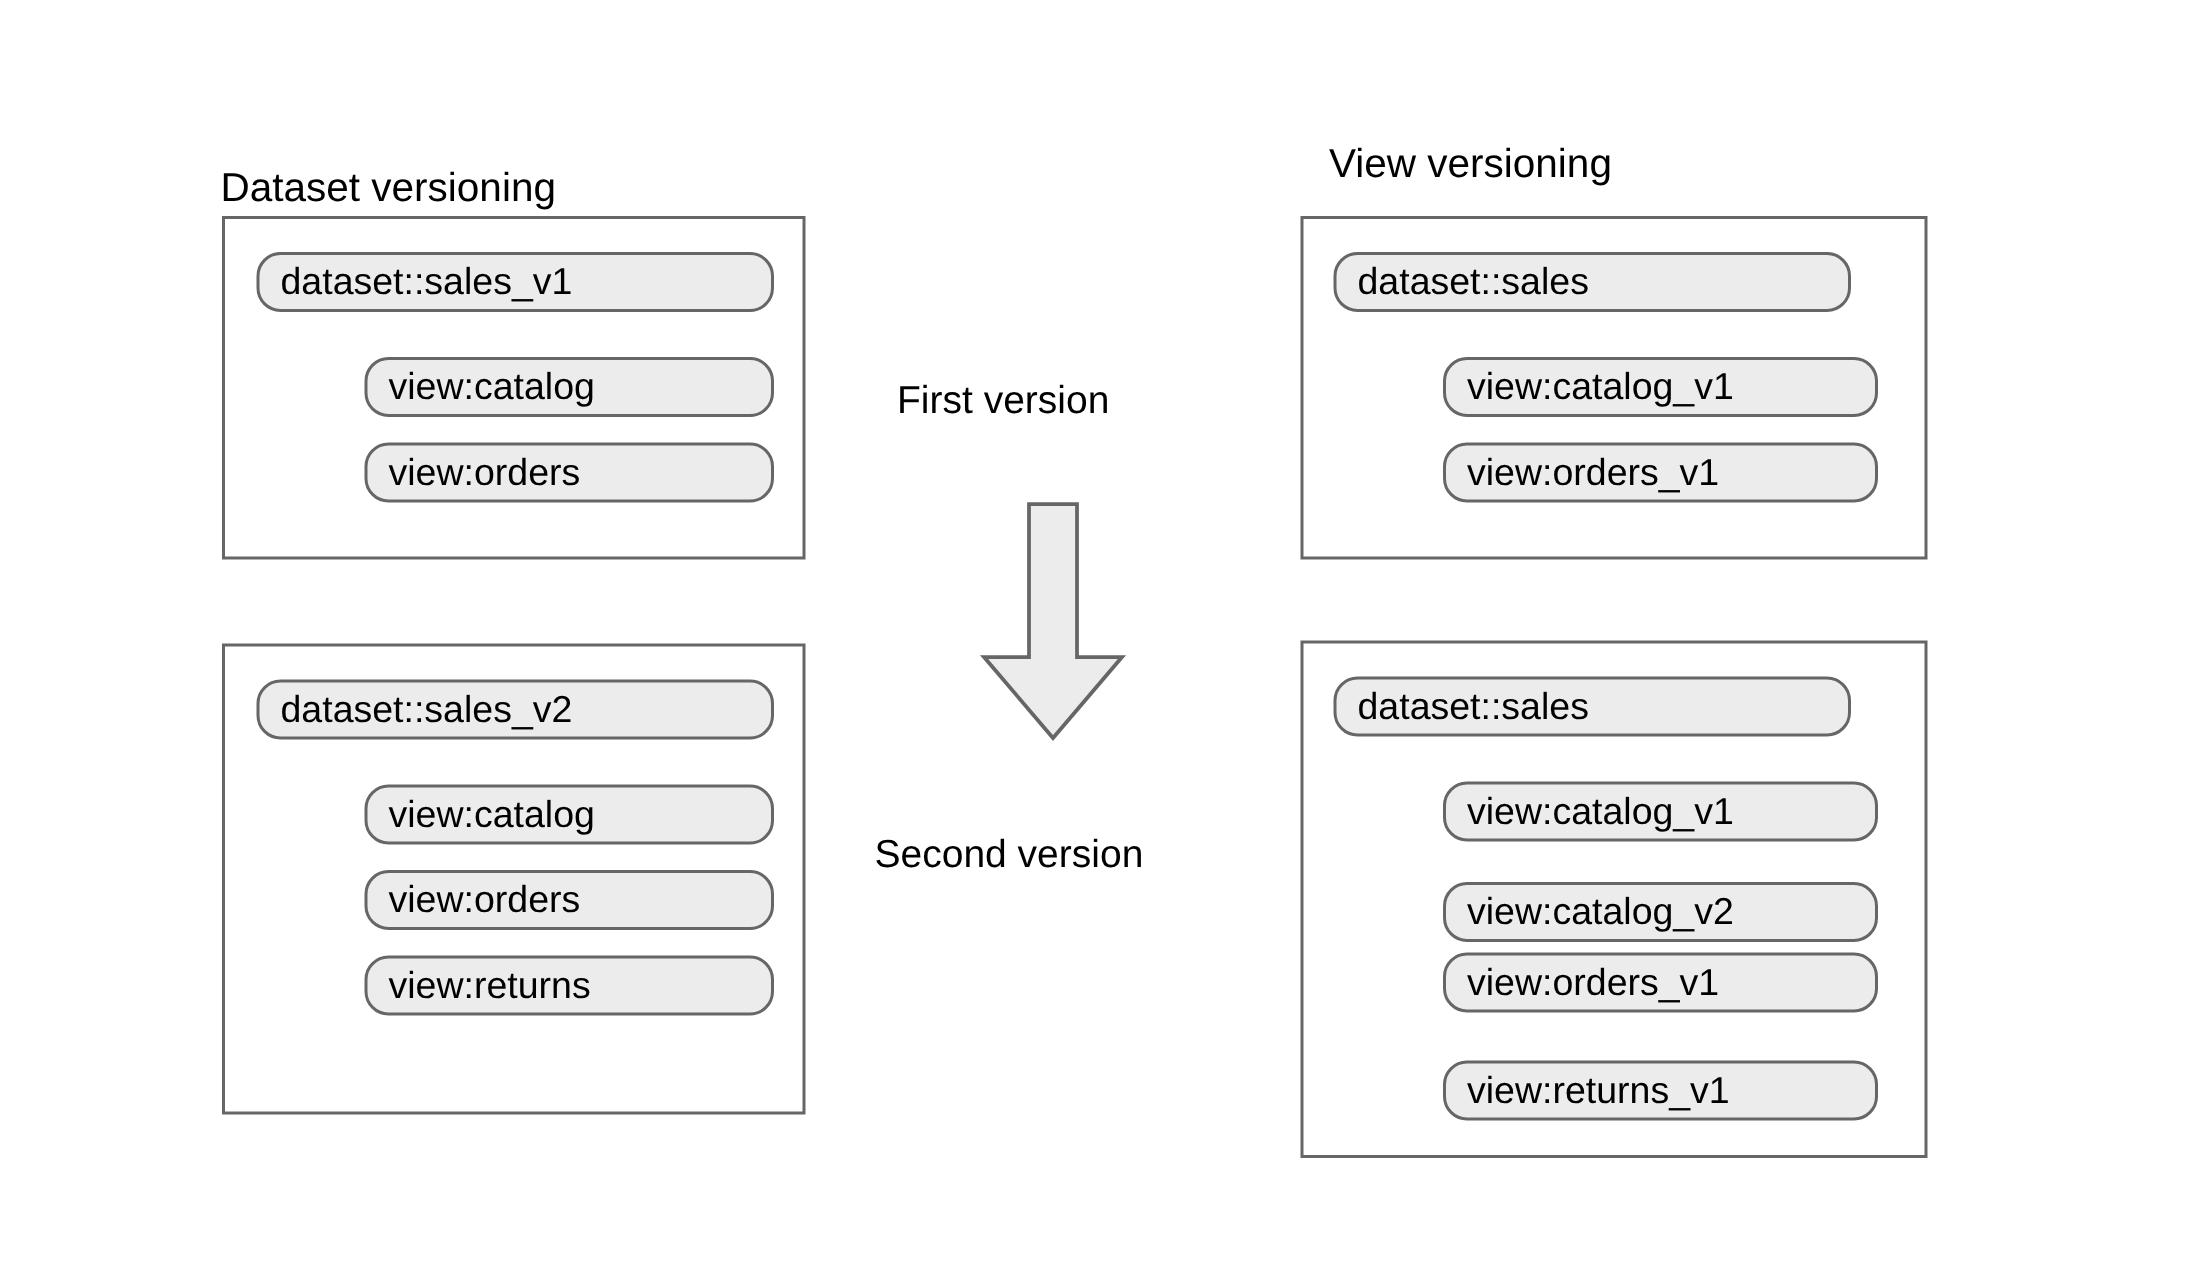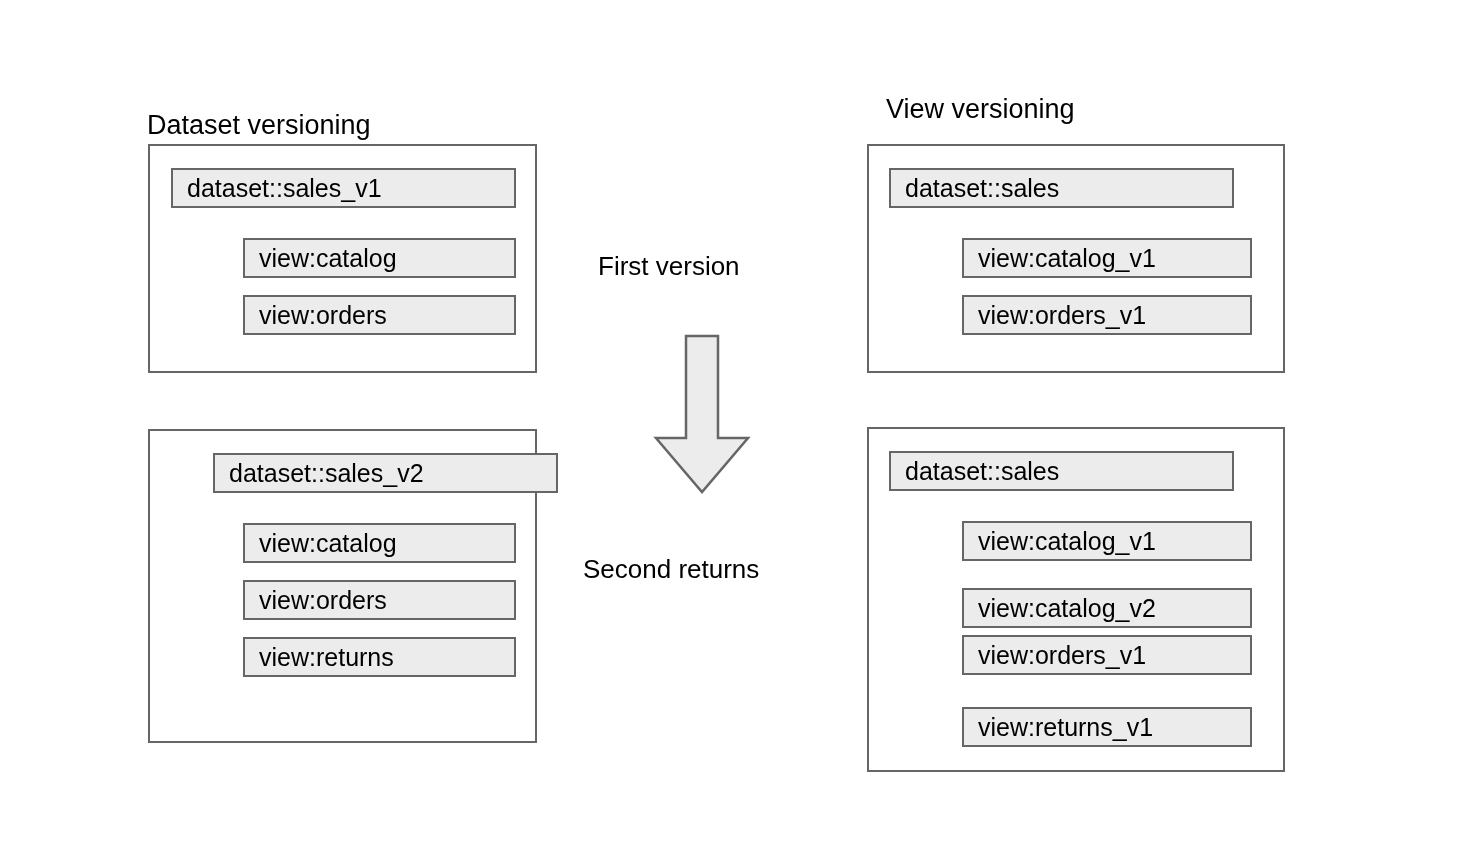--- a/index.html
+++ b/index.html
@@ -43,41 +43,41 @@
   #box-ds-v1 { left: 148px;  top: 144px; width: 389px; height: 229px; }
   #box-ds-v2 { left: 148px;  top: 429px; width: 389px; height: 314px; }
   #box-vw-v1 { left: 867px;  top: 144px; width: 418px; height: 229px; }
   #box-vw-v2 { left: 867px;  top: 427px; width: 418px; height: 345px; }
 
   
   .pill {
     position: absolute;
     background: #ececec;
     border: 2px solid #666666;
-    border-radius: 0;
+    border-radius: 16px;
     box-sizing: border-box;
     height: 40px;
     display: flex;
     align-items: center;
     font-size: 25px;
     line-height: 28px;
     color: #000000;
     padding-left: 14px;
     white-space: nowrap;
   }
   .pill.dataset { }
   .pill.view { }
 
   
   #box-ds-v1 .pill.dataset { left: 21px;  top: 22px;  width: 345px; }
   #box-ds-v1 .pill.view    { left: 93px;  width: 273px; }
   #box-ds-v1 .v0 { top: 92px; }
   #box-ds-v1 .v1 { top: 149px; }
 
-  #box-ds-v2 .pill.dataset { left: 21px;  top: 22px;  width: 345px; margin-left: 42px; }
+  #box-ds-v2 .pill.dataset { left: 21px;  top: 22px;  width: 345px; }
   #box-ds-v2 .pill.view    { left: 93px;  width: 273px; }
   #box-ds-v2 .v0 { top: 92px; }
   #box-ds-v2 .v1 { top: 149px; }
   #box-ds-v2 .v2 { top: 206px; }
 
   
   #box-vw-v1 .pill.dataset { left: 20px;  top: 22px;  width: 345px; }
   #box-vw-v1 .pill.view    { left: 93px;  width: 290px; }
   #box-vw-v1 .v0 { top: 92px; }
   #box-vw-v1 .v1 { top: 149px; }
@@ -128,21 +128,21 @@
     <div class="pill view v1">view:orders</div>
     <div class="pill view v2">view:returns</div>
   </div>
 
   <div class="center-label" id="label-first">First version</div>
 
   <svg id="arrow-down" viewBox="0 0 100 160">
     <polygon points="34,2 66,2 66,104 96,104 50,158 4,104 34,104" fill="#ececec" stroke="#666666" stroke-width="2.5" stroke-linejoin="miter"></polygon>
   </svg>
 
-  <div class="center-label" id="label-second">Second returns</div>
+  <div class="center-label" id="label-second">Second version</div>
 
   <div class="col-title" id="title-view">View versioning</div>
 
   <div class="group-box" id="box-vw-v1">
     <div class="pill dataset">dataset::sales</div>
     <div class="pill view v0">view:catalog_v1</div>
     <div class="pill view v1">view:orders_v1</div>
   </div>
 
   <div class="group-box" id="box-vw-v2">

